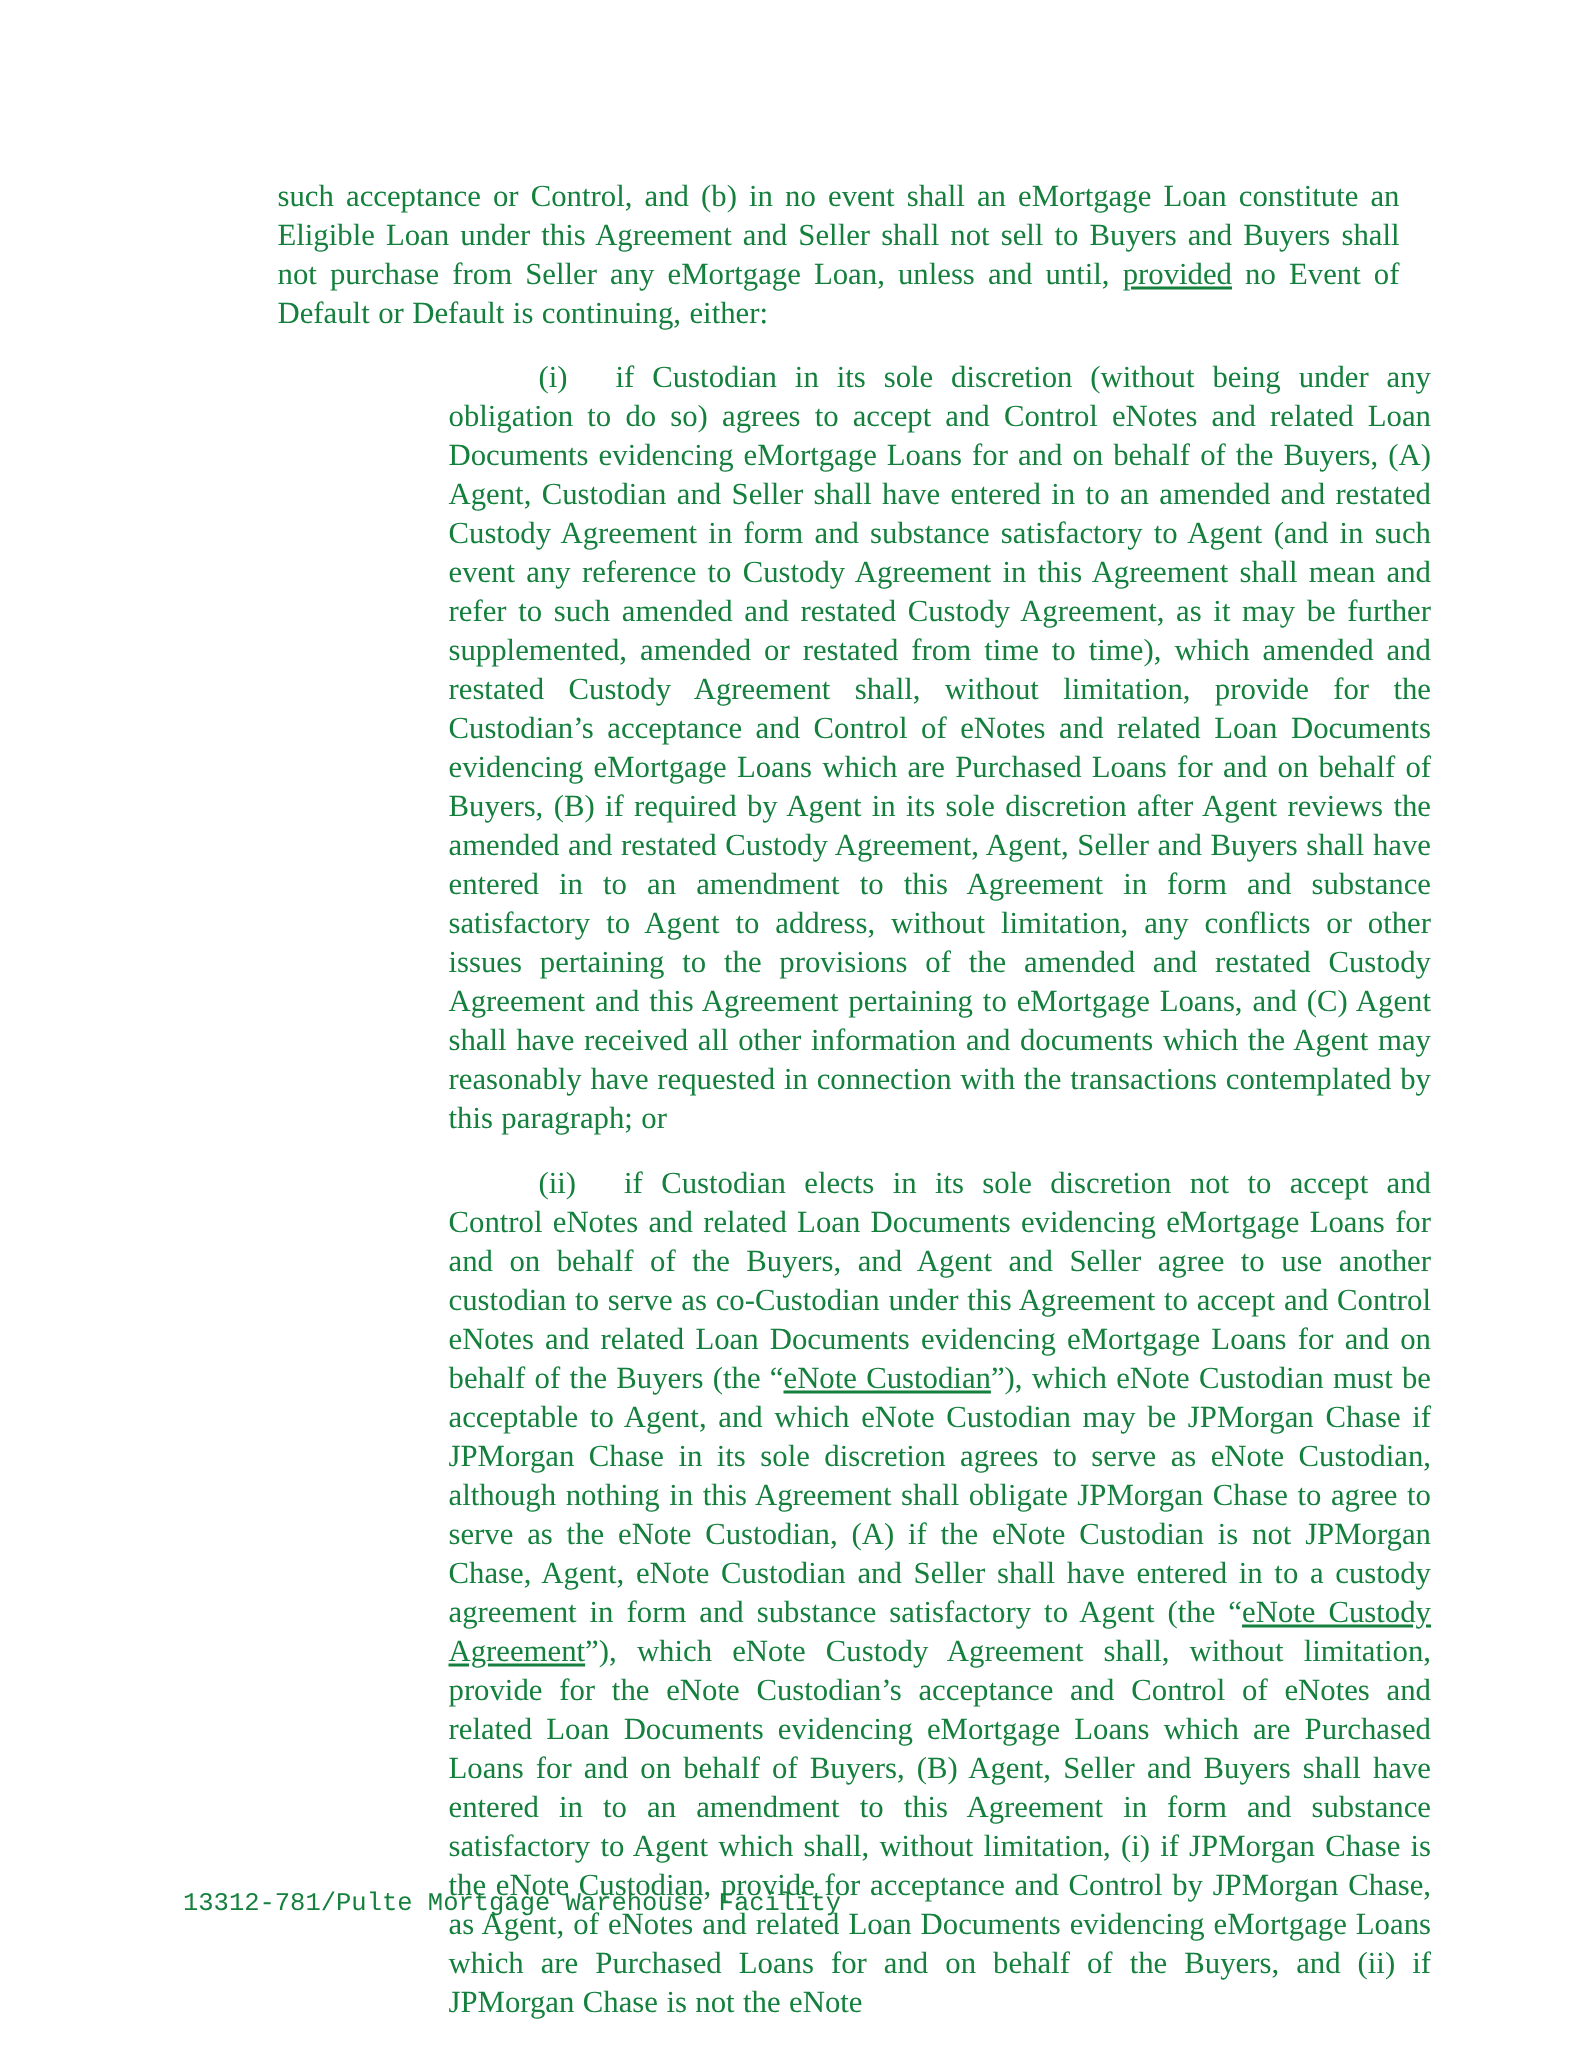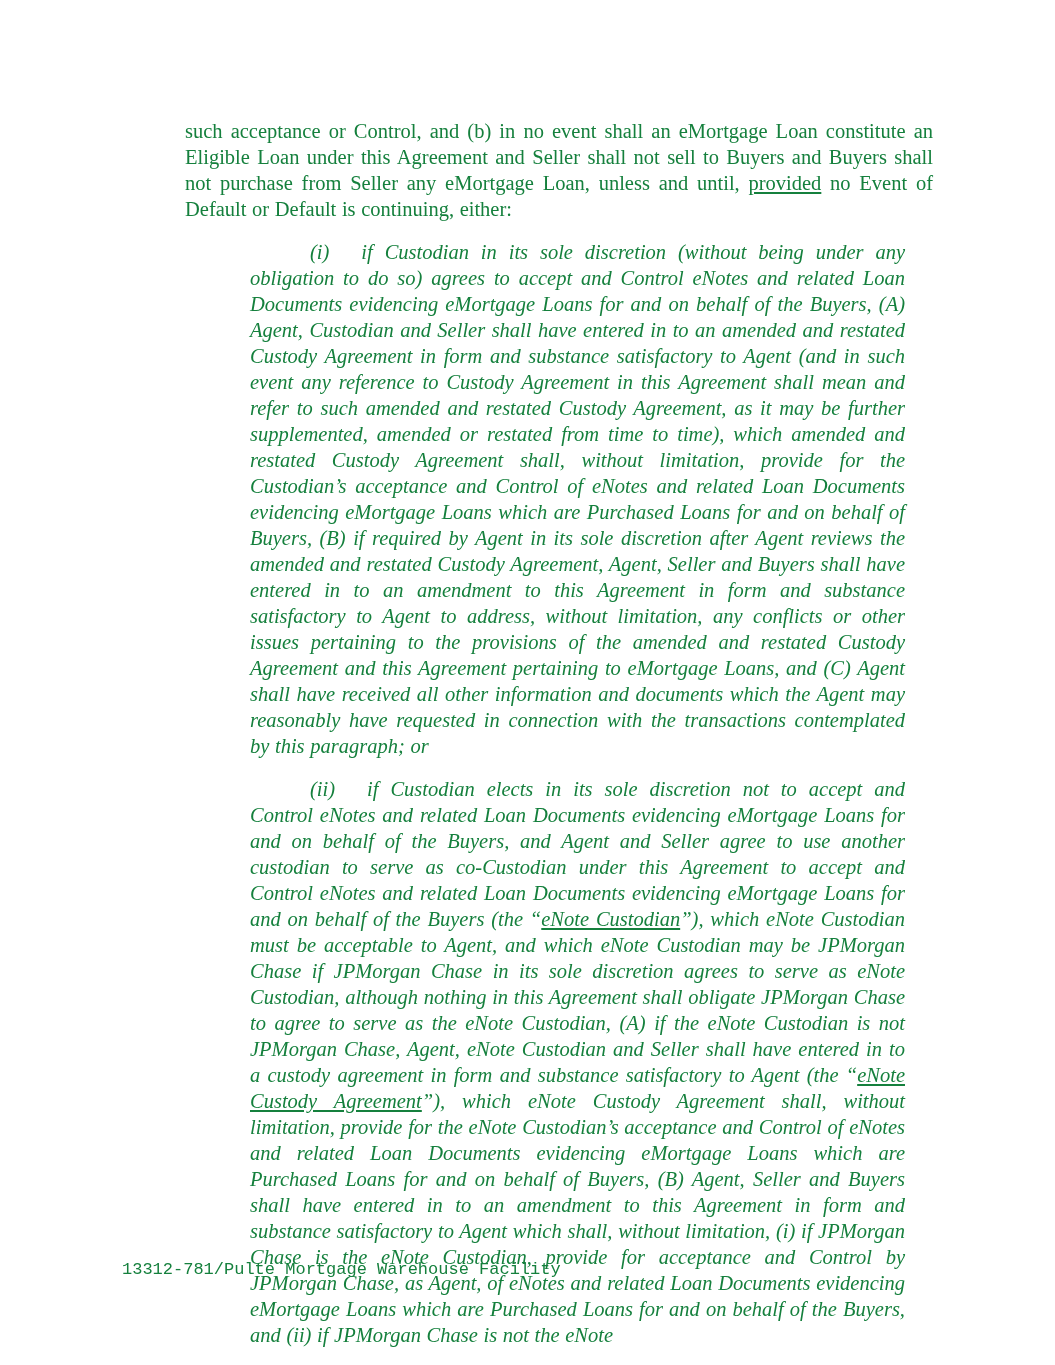--- a/index.html
+++ b/index.html
@@ -25,25 +25,24 @@
   }
   p.para {
     margin: 0;
     padding: 0;
     font-size: 20.5px;
     line-height: 26px;
     text-align: justify;
     word-spacing: 0.5px;
   }
   p.para.numbered {
-    margin-left: 65px;
+    margin-left: 114px;
     width: 655px;
     margin-top: 17px;
     text-indent: 60px;
-    font-style: italic;
   }
   .tab {
     display: inline-block;
     width: 32px;
   }
   .u {
     text-decoration: underline;
   }
   .footer {
     position: absolute;

